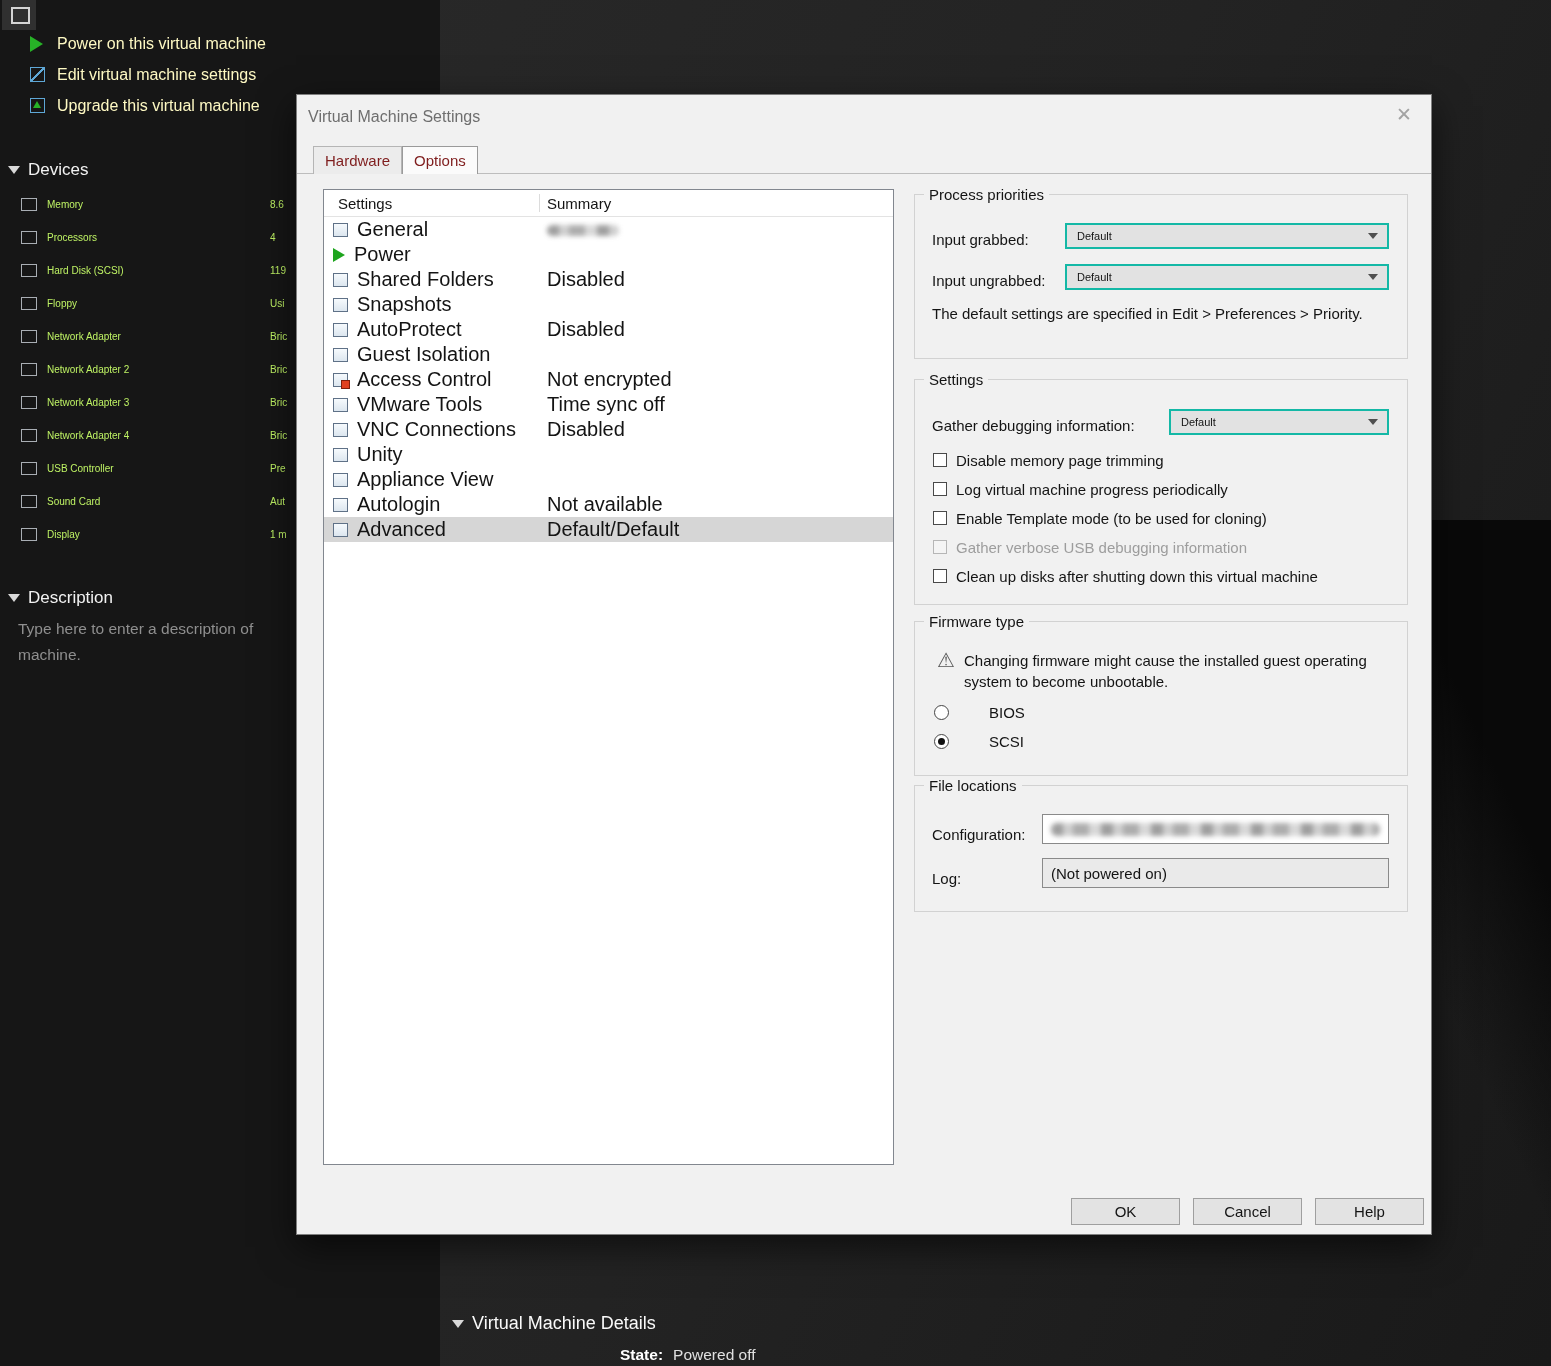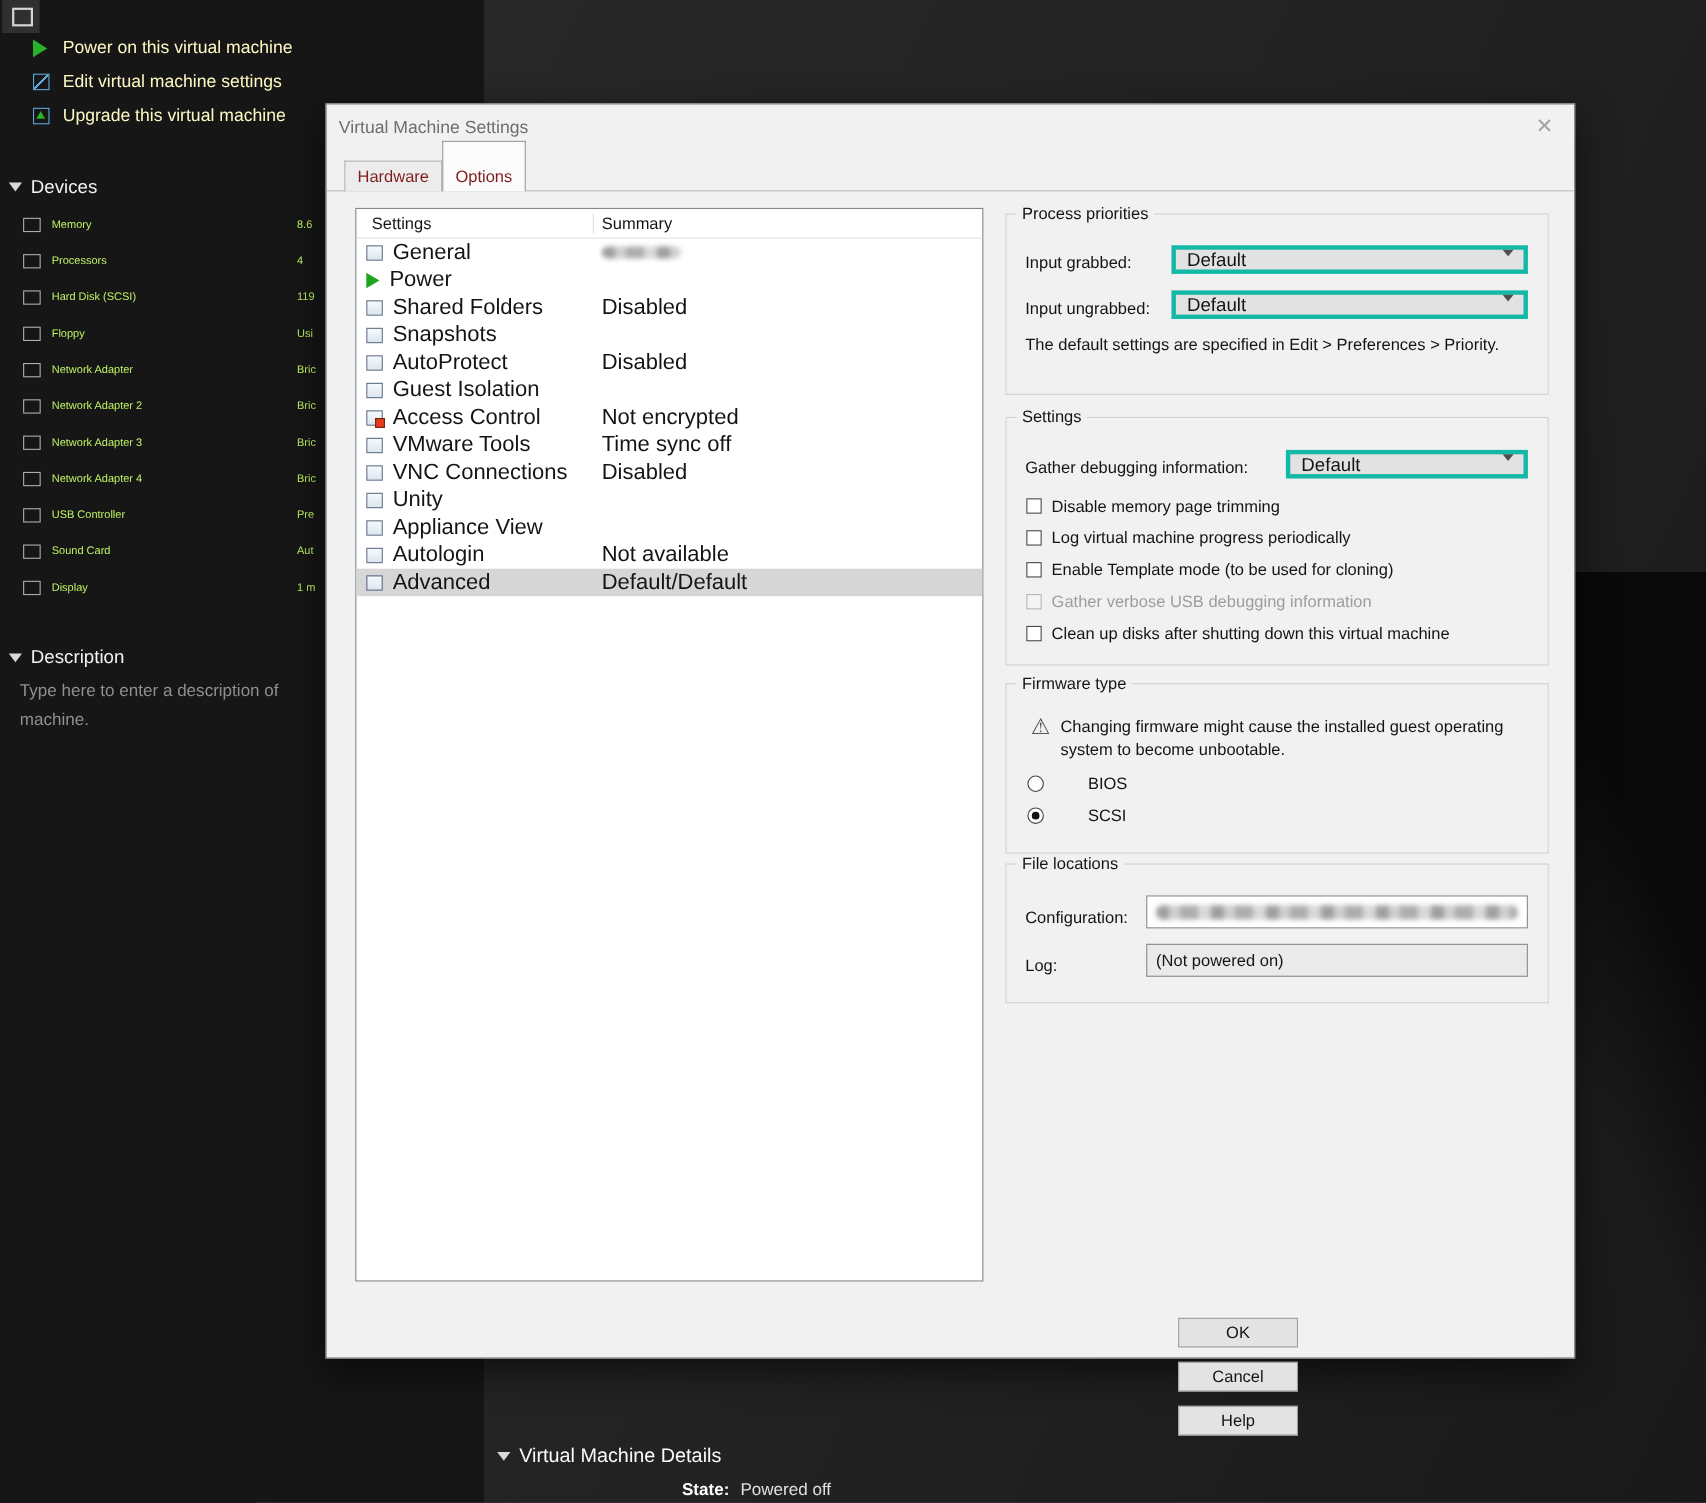--- a/index.html
+++ b/index.html
@@ -46,21 +46,21 @@
   .state-label { font-weight:bold; color:#fff; margin-right:10px; }
 
   
   .dialog { position:absolute; left:296px; top:94px; width:1136px; height:1141px; z-index:10;
     background:#f1f1f1; border:1px solid #7f7f7f; box-shadow:0 12px 34px rgba(0,0,0,.6); color:#141414; }
   .dlg-title { position:absolute; left:11px; top:13px; font-size:16px; color:#6e6e6e; }
   .close-x { position:absolute; right:19px; top:8px; font-size:19px; color:#a3a3a3; cursor:default; }
 
   .tab-strip { position:absolute; left:0; top:47px; width:100%; height:32px; border-bottom:1px solid #bdbdbd; display:flex; align-items:flex-end; padding-left:16px; }
   .tab { font-size:15px; padding:5px 11px 5px; background:#ececec; border:1px solid #b5b5b5; border-bottom:none; color:#7f1d1d; position:relative; bottom:-1px; }
-  .tab.active { background:#fbfbfb; padding-top:23px; z-index:2; border-color:#9a9a9a; }
+  .tab.active { background:#fbfbfb; padding-top:5px; z-index:2; border-color:#9a9a9a; }
 
   .list-panel { position:absolute; left:26px; top:94px; width:571px; height:976px; background:#ffffff; border:1px solid #82878f; }
   .list-header { position:relative; height:27px; border-bottom:1px solid #e3e3e3; font-size:15px; }
   .col-settings { position:absolute; left:14px; top:5px; }
   .col-summary { position:absolute; left:223px; top:5px; }
   .col-divider { position:absolute; left:215px; top:4px; bottom:4px; width:1px; background:#dcdcdc; }
   .ls-row { height:25px; display:flex; align-items:center; padding-left:9px; font-size:20px; position:relative; }
   .ls-row.selected { background:#d6d6d6; }
   .row-icon { width:15px; height:14px; flex:0 0 15px; border:1px solid #5f7187; background:linear-gradient(#f6fafd,#dce6ef); }
   .row-icon.power-icon { border:none; background:none; width:0; height:0; flex-basis:12px;
@@ -74,22 +74,22 @@
   .sum-smudge { width:72px; vertical-align:middle; }
 
   .group { position:absolute; left:617px; width:494px; border:1px solid #d2d2d2; }
   .group-label { position:absolute; top:-9px; left:9px; background:#f1f1f1; padding:0 5px; font-size:15px; }
   #group-process { top:99px; height:165px; }
   #group-settings { top:284px; height:226px; }
   #group-firmware { top:526px; height:155px; }
   #group-files { top:690px; height:127px; }
 
   .field-label { position:absolute; font-size:15px; }
-  .dropdown { position:absolute; height:26px; background:#e2e2e2; border:4px solid #14b8a6;
-    display:flex; justify-content:space-between; padding:0 9px 0 10px; font-size:17px; }
+  .dropdown { position:absolute; height:26px; background:#e2e2e2; border:2px solid #14b8a6;
+    display:flex; align-items:center; justify-content:space-between; padding:0 9px 0 10px; font-size:11px; }
   .dd-chev { width:0; height:0; border-left:5px solid transparent; border-right:5px solid transparent; border-top:6px solid #4f4f4f; }
 
   #lbl-grabbed { left:17px; top:36px; }
   #dd-grabbed { left:150px; top:28px; width:324px; }
   #lbl-ungrabbed { left:17px; top:77px; }
   #dd-ungrabbed { left:150px; top:69px; width:324px; }
   .pp-note { position:absolute; left:17px; top:108px; width:455px; font-size:15px; line-height:22px; }
 
   #lbl-gather { left:17px; top:37px; }
   #dd-gather { left:254px; top:29px; width:220px; }
@@ -103,21 +103,21 @@
   .radio-row { position:absolute; left:19px; display:flex; align-items:center; font-size:15px; height:18px;gap:31px; }
   .radio { width:15px; height:15px; border:1px solid #454545; border-radius:50%; background:#fff; margin-right:9px; position:relative; flex:0 0 15px; }
   .radio.on::after { content:""; position:absolute; left:3px; top:3px; width:7px; height:7px; border-radius:50%; background:#111; }
 
   #lbl-config { left:17px; top:40px; }
   .config-box { position:absolute; left:127px; top:28px; width:347px; height:30px; background:#fff; border:1px solid #8a8a8a; display:flex; align-items:center; padding:0 8px; }
   .config-smudge { width:100%; height:13px; }
   #lbl-log { left:17px; top:84px; }
   .log-box { position:absolute; left:127px; top:72px; width:347px; height:30px; background:#eaeaea; border:1px solid #8a8a8a; font-size:15px; display:flex; align-items:center; padding-left:8px; }
 
-  .dlg-buttons { position:absolute; left:774px; top:1103px; display:flex; gap:13px;flex-direction:column; }
+  .dlg-buttons { position:absolute; left:774px; top:1103px; display:flex; gap:13px; }
   .dlg-btn { width:109px; height:27px; background:#e3e3e3; border:1px solid #9f9f9f; font-size:15px; display:flex; align-items:center; justify-content:center; cursor:default; }
 </style>
 </head>
 <body>
 
 <div class="screen">
   <div class="corner-shade"></div>
 
   <div class="left-panel">
     <div class="app-icon"></div>

